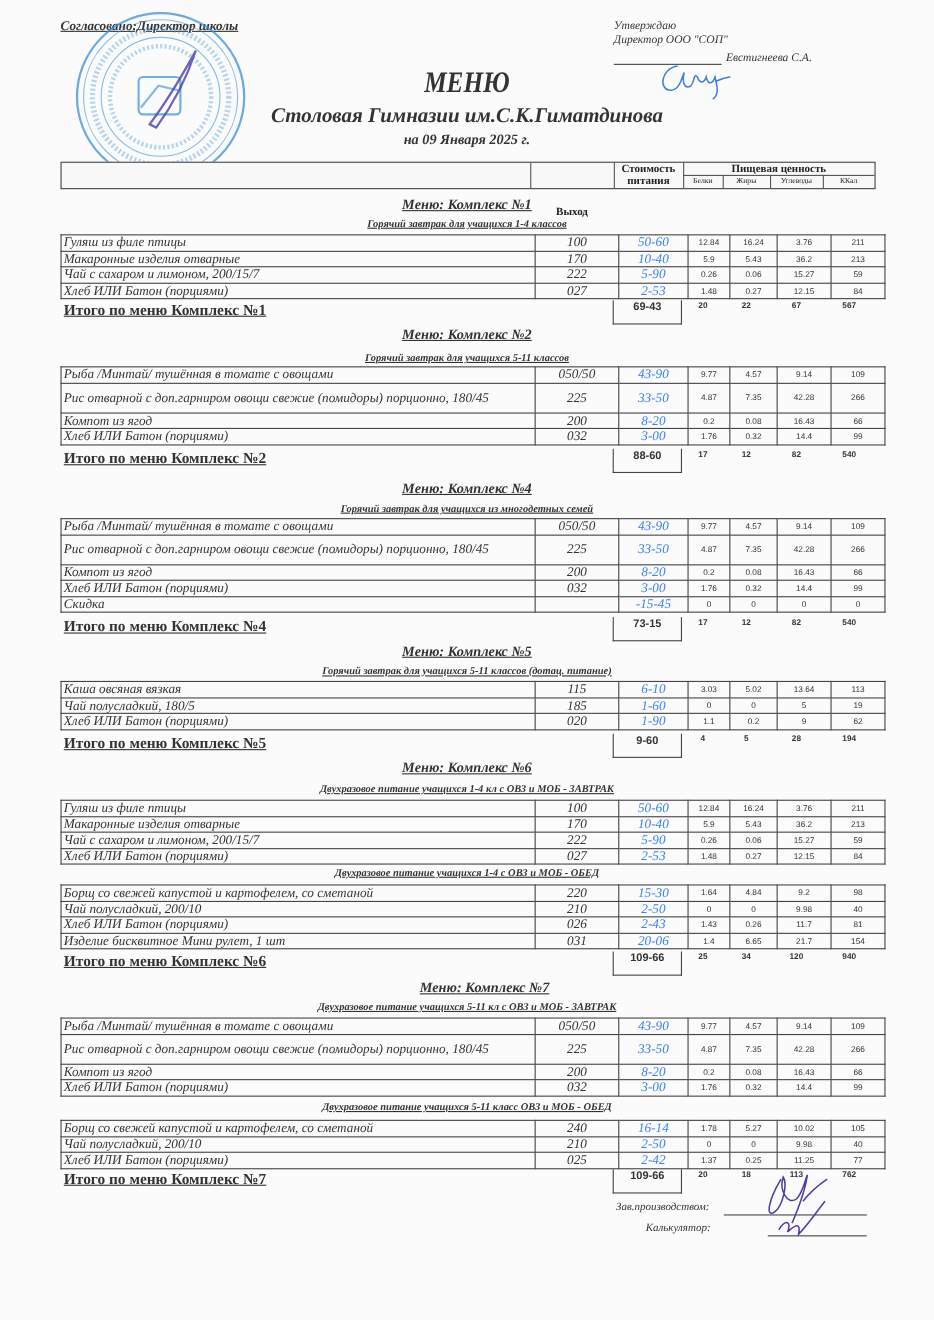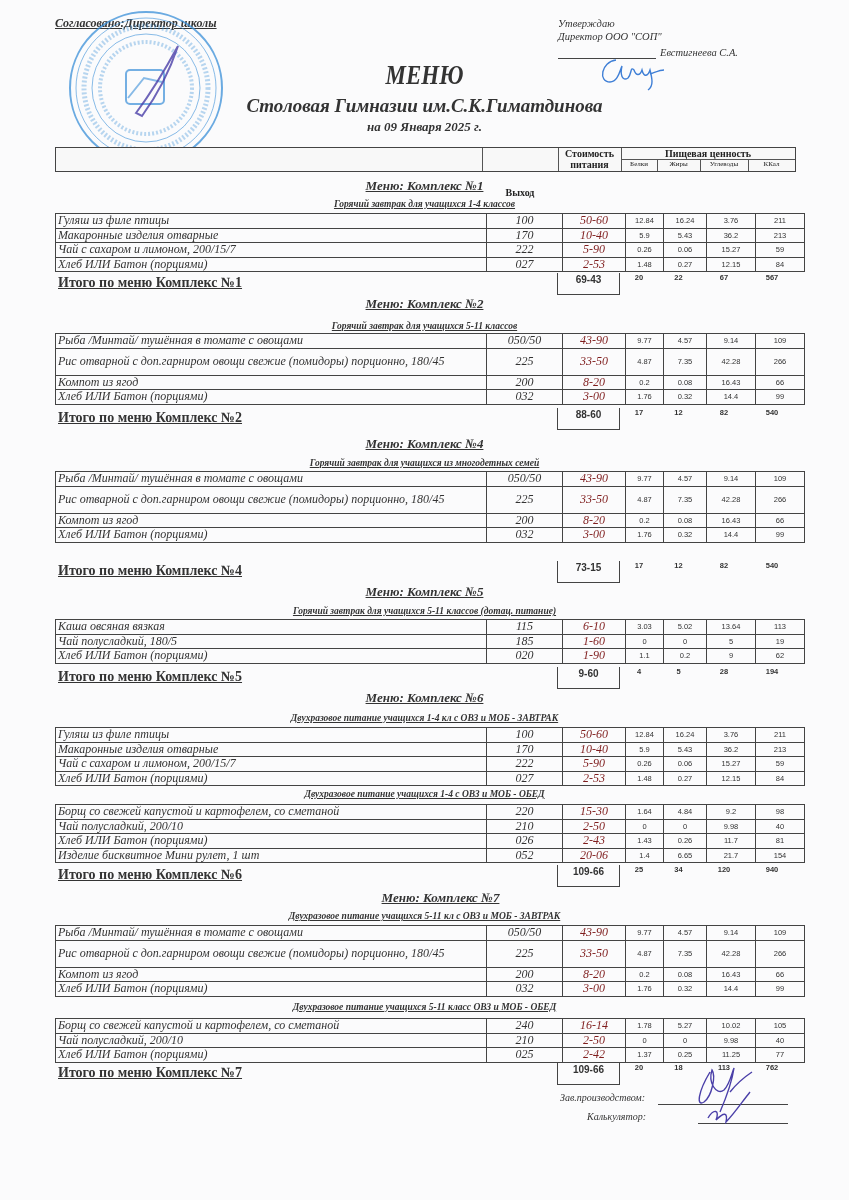--- a/index.html
+++ b/index.html
@@ -16,21 +16,21 @@
   .sig1 { left:596px; top:52px; width:70px; height:40px; }
   .hdr { left:55px; top:147px; width:741px; height:25px; border:1.5px solid #444; box-sizing:border-box; background:#f8f8f8; }
   .hdr div { position:absolute; font-weight:bold; font-size:10px; text-align:center; font-family:"Liberation Serif",serif; }
   .hdr .vl { position:absolute; top:0; bottom:0; border-left:1px solid #555; }
   .section-title { left:0; width:849px; text-align:center; font-size:13px; font-style:italic; font-weight:bold; text-decoration:underline; color:#333; }
   .group-title { left:0; width:849px; text-align:center; font-size:9.5px; font-style:italic; font-weight:bold; text-decoration:underline; color:#333; }
   table.t { position:absolute; left:55px; width:741px; border-collapse:collapse; table-layout:fixed; }
   table.t td { border:1px solid #444; padding:0 2px; height:13.6px; font-size:12px; line-height:13px; }
   td.nm { width:426px; font-style:italic; color:#333; }
   td.out { width:71px; text-align:center; font-style:italic; font-size:13px; color:#333; }
-  td.cost { width:58px; text-align:center; font-style:italic; font-size:13px; color:#7f1d1d; }
+  td.cost { width:58px; text-align:center; font-style:italic; font-size:13px; color:#3b82f6; }
   td.n { width:33px; text-align:center; font-family:"Liberation Sans",sans-serif; font-size:7.5px !important; color:#333; }
   td.n2 { width:38px; } td.n3 { width:44px; } td.n4 { width:44px; }
   .total-label { left:58px; font-size:14px; font-weight:bold; text-decoration:underline; color:#333; }
   .total-box { left:557px; width:63px; height:22px; border:1px solid #444; border-top:none; text-align:center; font-family:"Liberation Sans",sans-serif; font-weight:bold; font-size:10px; color:#333; box-sizing:border-box; padding-top:1px; }
   .total-n { font-family:"Liberation Sans",sans-serif; font-weight:bold; font-size:7.5px; text-align:center; color:#333; }
   .sign-lbl { font-size:10px; font-style:italic; color:#333; }
   .sign-line { border-bottom:1px solid #444; }
 </style>
 </head>
 <body>
@@ -209,20 +209,29 @@
         </tr>
         <tr>
           <td class="nm">Хлеб ИЛИ Батон (порциями)</td>
           <td class="out">032</td>
           <td class="cost">3-00</td>
           <td class="n">1.76</td>
           <td class="n n2">0.32</td>
           <td class="n n3">14.4</td>
           <td class="n n4">99</td>
         </tr>
+        <tr>
+          <td class="nm">Скидка</td>
+          <td class="out"></td>
+          <td class="cost">-15-45</td>
+          <td class="n">0</td>
+          <td class="n n2">0</td>
+          <td class="n n3">0</td>
+          <td class="n n4">0</td>
+        </tr>
       </tbody>
     </table>
     <div class="abs total-label" style="top:563px;">Итого по меню Комплекс №4</div>
     <div class="abs total-box" style="top:561px;">73-15</div>
     <div class="abs total-n" style="left:621px;width:36px;top:561px;">17</div>
     <div class="abs total-n" style="left:657px;width:43px;top:561px;">12</div>
     <div class="abs total-n" style="left:700px;width:48px;top:561px;">82</div>
     <div class="abs total-n" style="left:748px;width:48px;top:561px;">540</div>
     <div class="abs section-title" style="top:584px;">Меню: Комплекс №5</div>
     <div class="abs group-title" style="top:606px;">Горячий завтрак для учащихся 5-11 классов (дотац. питание)</div>
@@ -330,21 +339,21 @@
           <td class="nm">Хлеб ИЛИ Батон (порциями)</td>
           <td class="out">026</td>
           <td class="cost">2-43</td>
           <td class="n">1.43</td>
           <td class="n n2">0.26</td>
           <td class="n n3">11.7</td>
           <td class="n n4">81</td>
         </tr>
         <tr>
           <td class="nm">Изделие бисквитное Мини рулет, 1 шт</td>
-          <td class="out">052</td>
+          <td class="out">031</td>
           <td class="cost">20-06</td>
           <td class="n">1.4</td>
           <td class="n n2">6.65</td>
           <td class="n n3">21.7</td>
           <td class="n n4">154</td>
         </tr>
       </tbody>
     </table>
     <div class="abs total-label" style="top:867px;">Итого по меню Комплекс №6</div>
     <div class="abs total-box" style="top:865px;">109-66</div>

